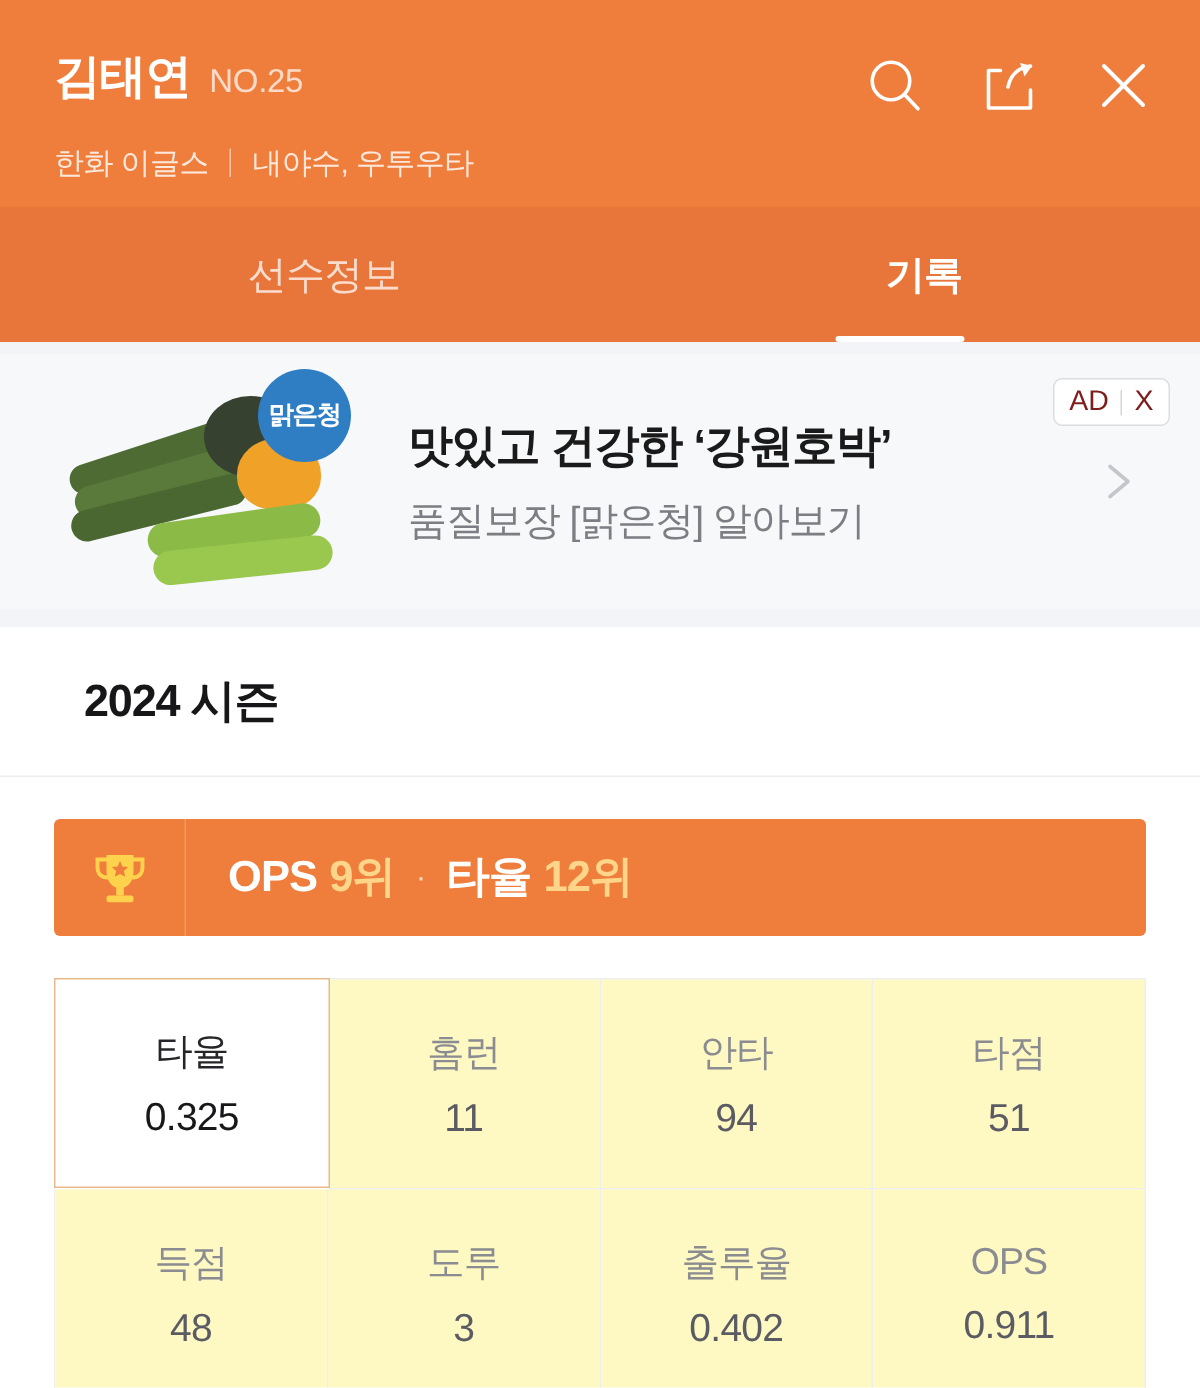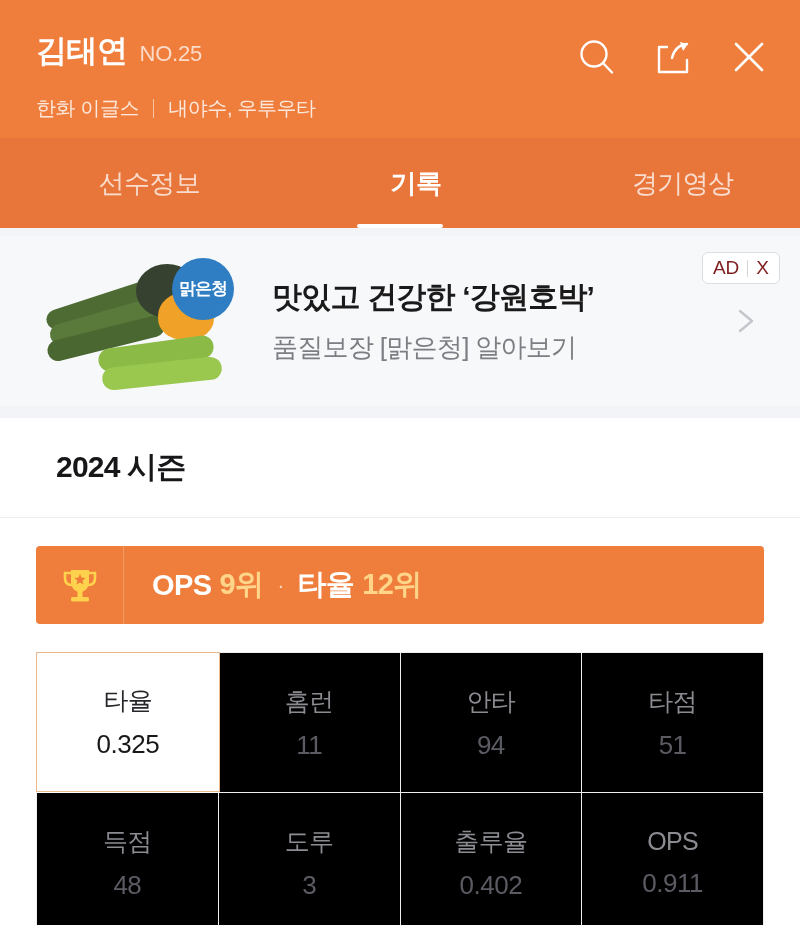--- a/index.html
+++ b/index.html
@@ -67,21 +67,21 @@
     background: #f7f8fa;
     height: 100%;
     display: flex; align-items: center;
     position: relative;
     padding: 0 24px 0 40px;
   }
   .ad-thumb { width: 200px; height: 150px; position: relative; flex: 0 0 200px; }
   .veg { position: absolute; border-radius: 50% / 50%; }
   .zuc { border-radius: 14px; }
   .ad-badge-circle {
-    position: absolute; right: 6px; top: 12px;
+    position: absolute; right: 6px; top: 0;
     width: 62px; height: 62px; border-radius: 50%;
     background: #2f7ec4;
     display: flex; align-items: center; justify-content: center;
     color: #fff; font-size: 17px; font-weight: bold; line-height: 1.05; text-align: center;
     letter-spacing: -1px;
   }
   .ad-text { margin-left: 32px; flex: 1; }
   .ad-title {
     font-size: 30px; font-weight: bold; color: #1a1a1a; letter-spacing: -0.8px;
   }
@@ -122,21 +122,21 @@
   .rank-num { color: #ffd58a; font-weight: bold; }
   .rank-dot { color: rgba(255,255,255,0.7); font-size: 20px; padding: 0 6px; font-weight: normal; }
 
   
   .stats-zone { padding: 28px 36px 0; background: #fff; }
   .stats-grid {
     display: grid; grid-template-columns: repeat(4, 1fr);
     border-left: 1px solid #eceef2; border-top: 1px solid #eceef2;
   }
   .stat-cell {
-    background: #000000;
+    background: #fef9c3;
     border-right: 1px solid #eceef2; border-bottom: 1px solid #eceef2;
     height: 140px;
     display: flex; flex-direction: column; align-items: center; justify-content: center;
     cursor: pointer;
   }
   .stat-cell.selected {
     background: #ffffff;
     border: 1px solid #e9b98c;
     position: relative; z-index: 2;
     margin: -1px;
@@ -180,21 +180,20 @@
           <line x1="8" y1="8" x2="34" y2="34" stroke="#ffffff" stroke-width="2.6" stroke-linecap="round"></line>
           <line x1="34" y1="8" x2="8" y2="34" stroke="#ffffff" stroke-width="2.6" stroke-linecap="round"></line>
         </svg>
       </div>
     </div>
   </div>
 
   <div class="tabs">
     <div class="tab">선수정보</div>
     <div class="tab active">기록</div>
-    <div class="tab">경기영상</div>
   </div>
 
   <div class="ad-wrap">
     <div class="ad-card">
       <div class="ad-thumb">
 
         <div class="veg zuc" style="left:4px;  top:48px;  width:120px; height:20px; background:#4e6b34; transform:rotate(-18deg);"></div>
         <div class="veg zuc" style="left:8px;  top:64px;  width:122px; height:21px; background:#5a7a3c; transform:rotate(-16deg);"></div>
         <div class="veg zuc" style="left:6px;  top:82px;  width:120px; height:21px; background:#4a6631; transform:rotate(-14deg);"></div>
         <div class="veg" style="left:96px; top:18px; width:62px; height:54px; background:#36412f; border-radius:50%;"></div>

